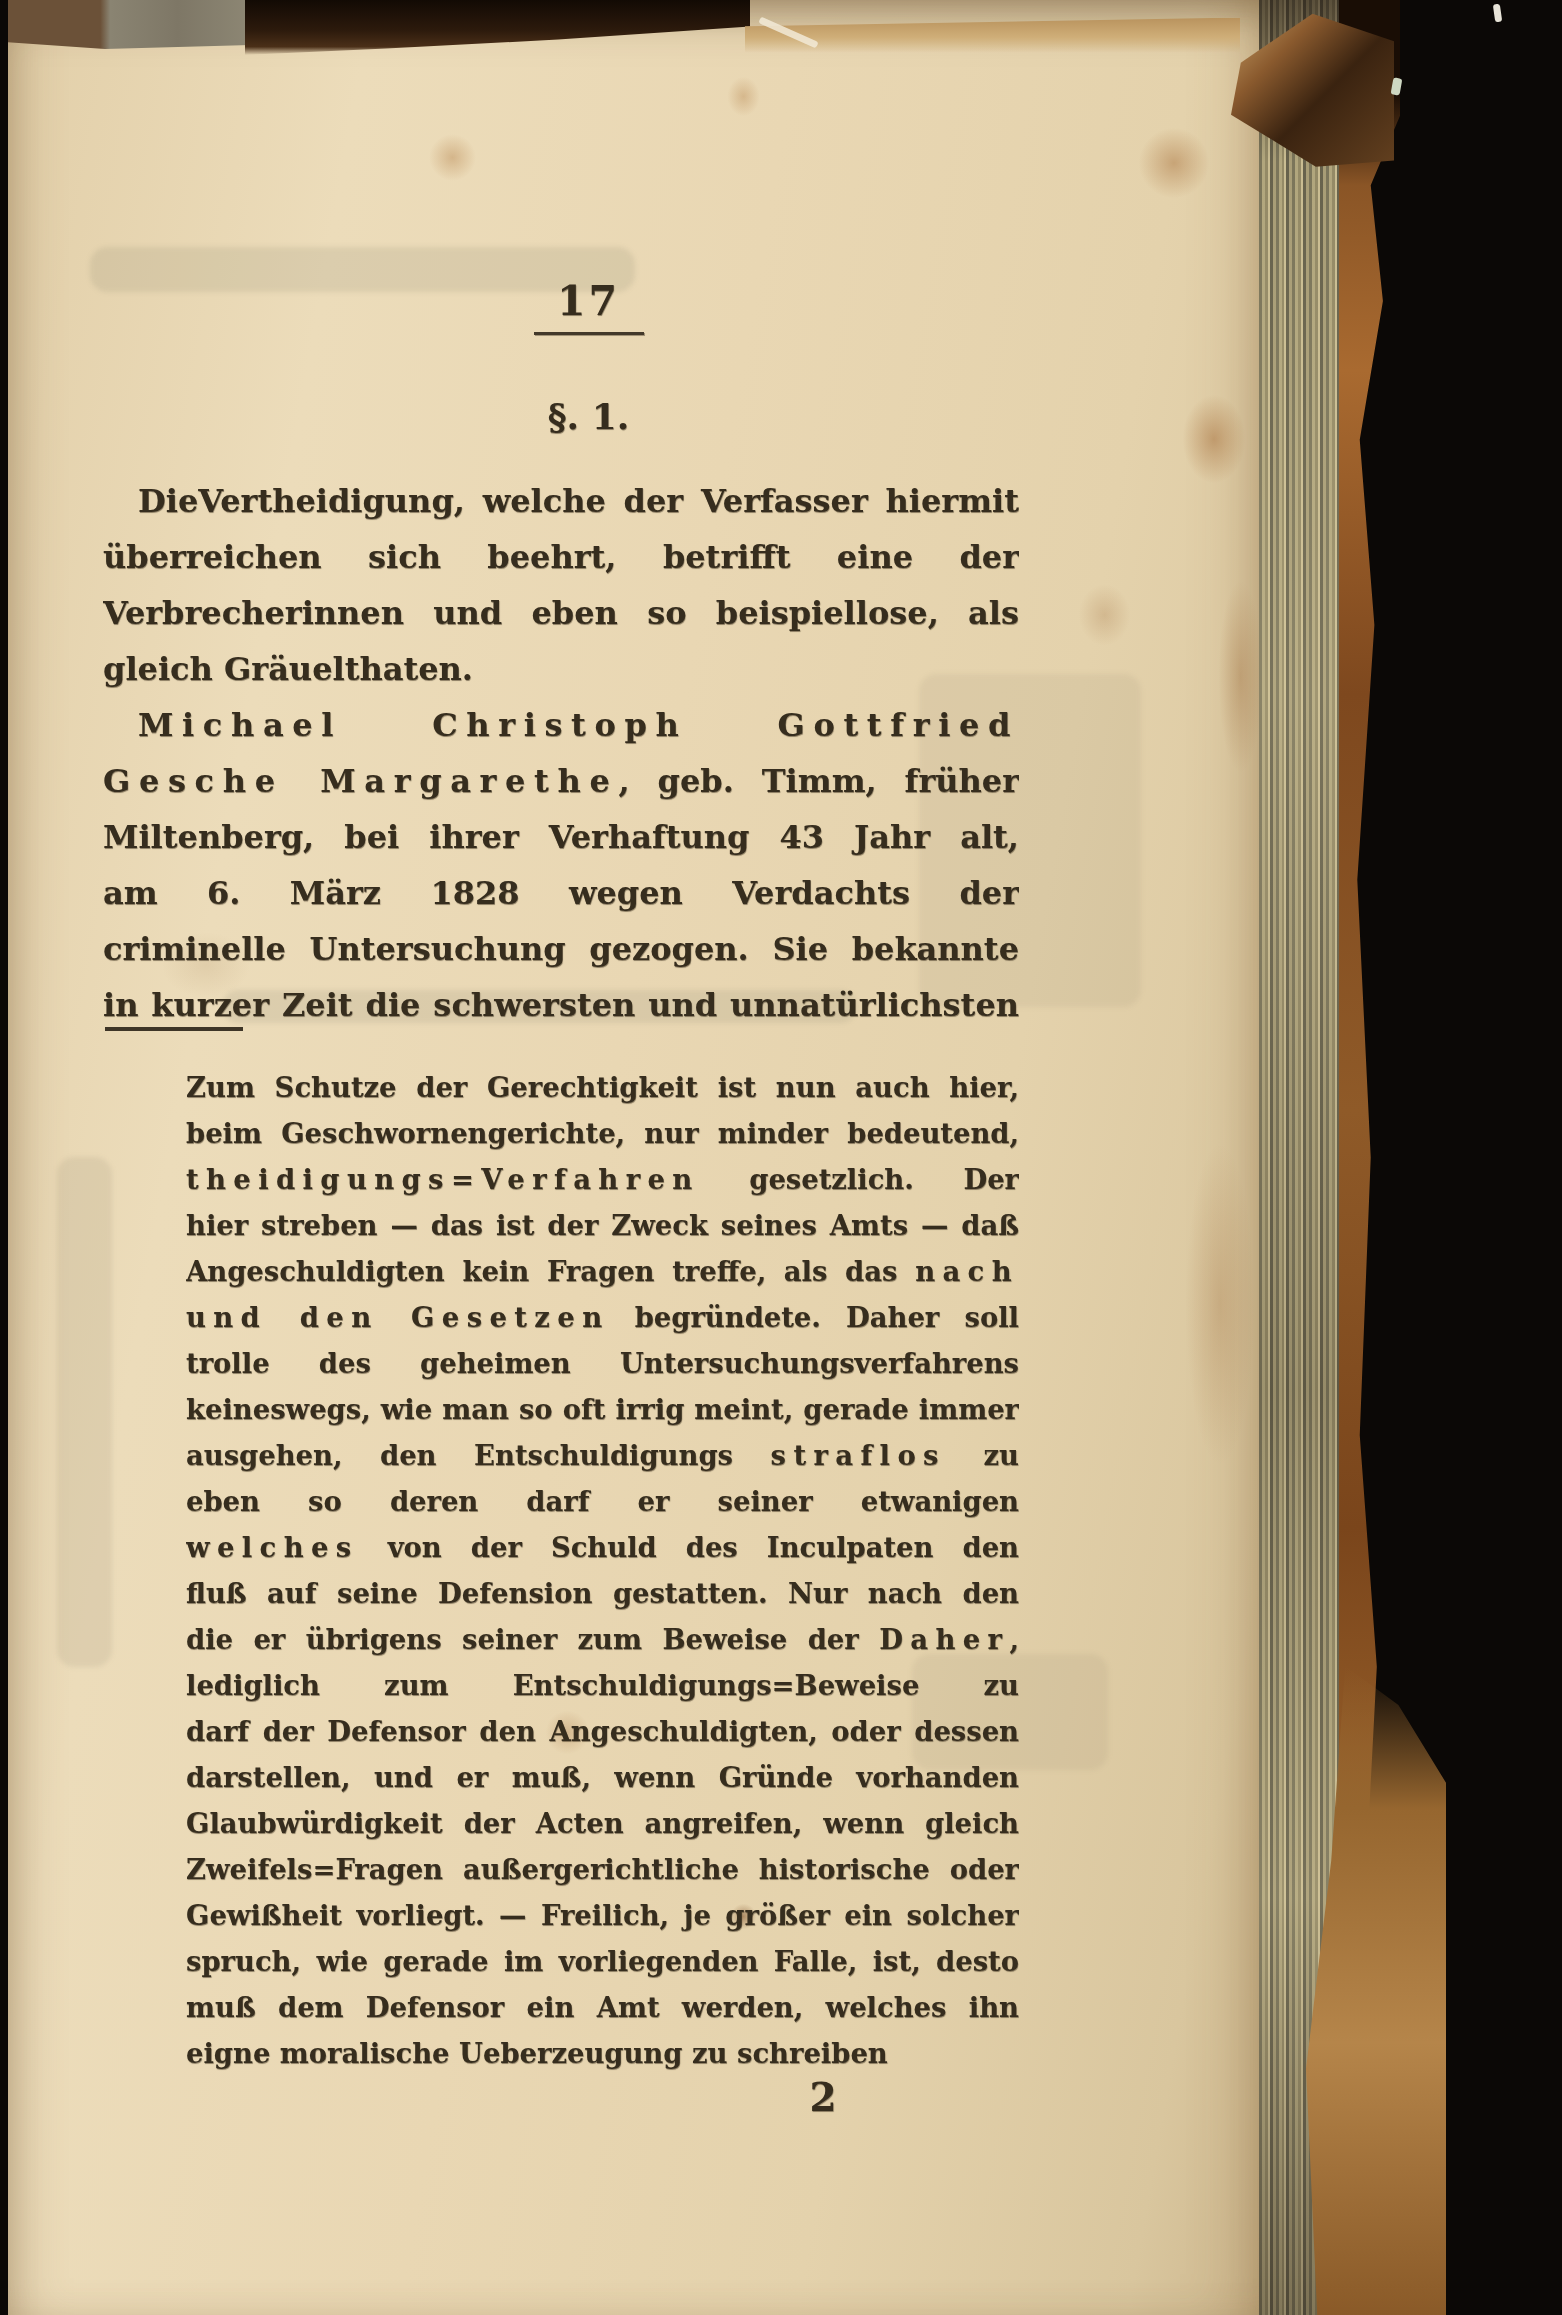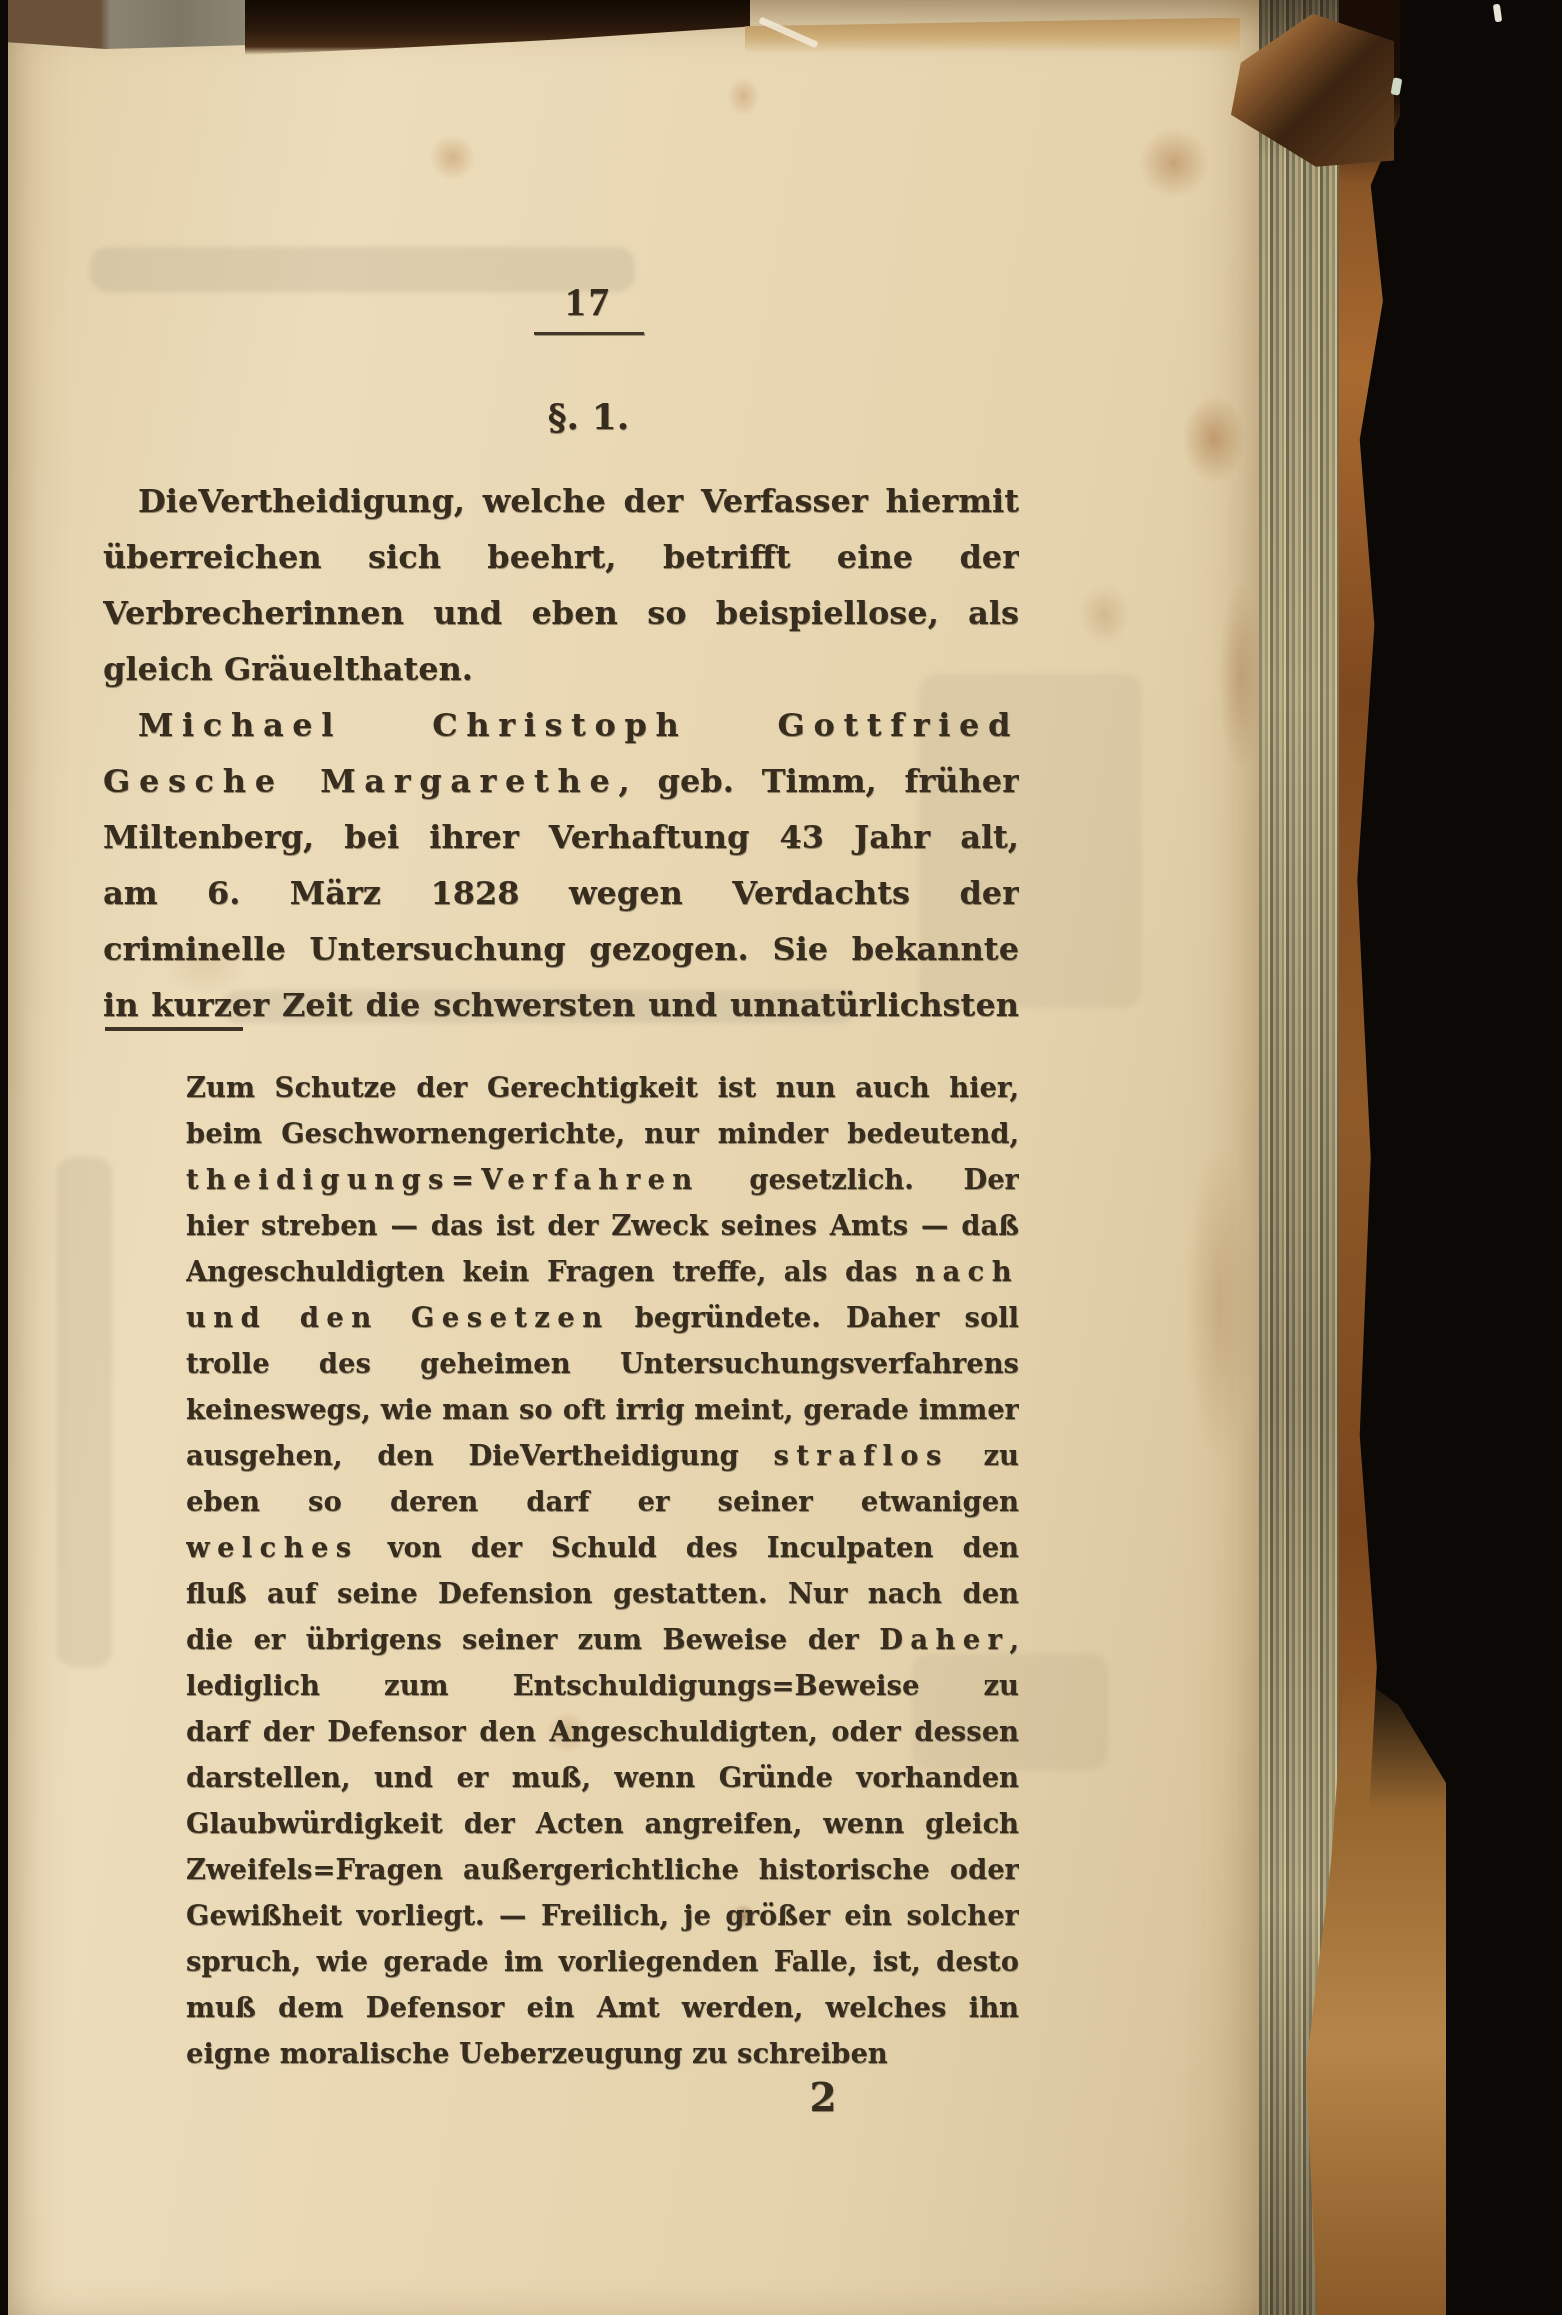--- a/index.html
+++ b/index.html
@@ -57,21 +57,21 @@
     clip-path:polygon(6% 32%,50% 0,100% 18%,100% 96%,52% 100%,0 66%);
   }
   .leather-bottom{
     position:absolute;left:1306px;top:1666px;width:140px;height:649px;
     background:linear-gradient(180deg,rgba(140,88,40,0) 0,#96662f 22%,#b5854a 58%,#8a5a28 100%);
     clip-path:polygon(28% 0,66% 6%,100% 18%,100% 100%,8% 100%,0 62%,18% 30%);
   }
   
   .ink{color:#362d1e;text-shadow:0.5px 0.6px 0.7px rgba(54,42,24,.5);}
   .head-center{position:absolute;left:118px;width:941px;text-align:center;}
-  .folio{font-size:41px;font-weight:700;letter-spacing:2.9px;font-family:Liberation Serif, serif;}
+  .folio{font-size:41px;font-weight:700;letter-spacing:2.9px;}
   .folio-rule{width:110px;height:2.9px;background:#43392a;margin:6.9px auto 0;box-shadow:0.5px 0.5px 0.5px rgba(54,42,24,.4);}
   .section-heading{font-size:36px;font-weight:700;}
   .textblock{position:absolute;left:103px;width:916px;}
   .textblock .tline{font-size:32px;font-weight:700;height:56px;line-height:56px;overflow:hidden;white-space:normal;}
   .fnblock{position:absolute;left:186px;width:833px;}
   .fnblock .tline{font-size:27.4px;font-weight:700;height:46px;line-height:46px;overflow:hidden;}
   .tline{text-align:left;}
   .jl{text-align:justify;}
   .jl::after{content:"";display:inline-block;width:100%;height:0;}
   .ind{text-indent:35px;}
@@ -137,21 +137,21 @@
 <div class="fn-rule"></div>
 <div class="fnblock ink" style="top:1064px;">
     <div class="tline jl"><span>Zum Schutze der Gerechtigkeit ist nun auch hier, ähnlich wie</span></div>
     <div class="tline jl"><span>beim Geschwornengerichte, nur minder bedeutend, ein Ver=</span></div>
     <div class="tline jl"><span class="sp">theidigungs=Verfahren</span><span> gesetzlich.  Der Defensor soll</span></div>
     <div class="tline jl"><span>hier streben — das ist der Zweck seines Amts — daß den</span></div>
     <div class="tline jl"><span>Angeschuldigten kein Fragen treffe, als das </span><span class="sp">nach den Acten</span></div>
     <div class="tline jl"><span class="sp">und den Gesetzen</span><span> begründete.  Daher soll seine zur Con=</span></div>
     <div class="tline jl"><span>trolle des geheimen Untersuchungsverfahrens dienende Arbeit</span></div>
     <div class="tline jl"><span>keineswegs, wie man so oft irrig meint, gerade immer darauf</span></div>
-    <div class="tline jl"><span>ausgehen, den DieVertheidigung </span><span class="sp">straflos</span><span> zu machen; aber</span></div>
+    <div class="tline jl"><span>ausgehen, den Entschuldigungs </span><span class="sp">straflos</span><span> zu machen; aber</span></div>
     <div class="tline jl"><span>eben so deren darf er seiner etwanigen </span></div>
     <div class="tline jl"><span class="sp">welches</span><span> von der Schuld des Inculpaten den mindesten Ein=</span></div>
     <div class="tline jl"><span>fluß auf seine Defension gestatten.  Nur nach den </span></div>
     <div class="tline jl"><span>die er übrigens seiner zum Beweise der </span><span class="sp">Daher</span><span>, sondern</span></div>
     <div class="tline jl"><span>lediglich zum Entschuldigungs=Beweise zu vervollständigen hat,</span></div>
     <div class="tline jl"><span>darf der Defensor den Angeschuldigten, oder dessen Handlungen</span></div>
     <div class="tline jl"><span>darstellen, und er muß, wenn Gründe vorhanden sind, die</span></div>
     <div class="tline jl"><span>Glaubwürdigkeit der Acten angreifen, wenn gleich über deren</span></div>
     <div class="tline jl"><span>Zweifels=Fragen außergerichtliche historische oder mathematische</span></div>
     <div class="tline jl"><span>Gewißheit vorliegt. — Freilich, je größer ein solcher Wider=</span></div>

